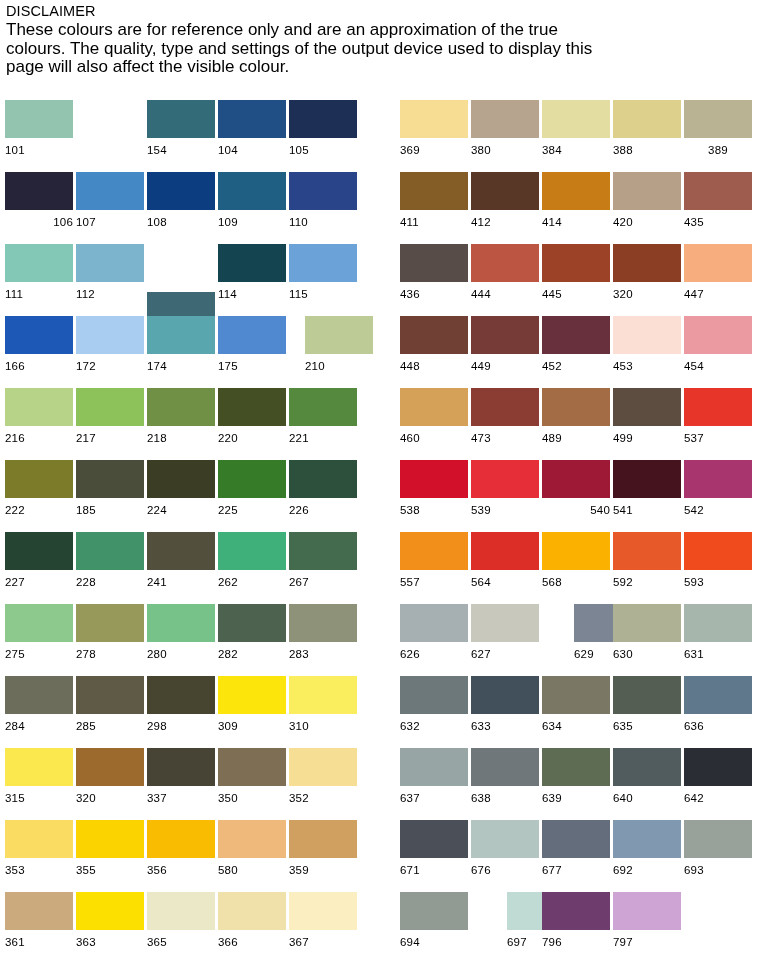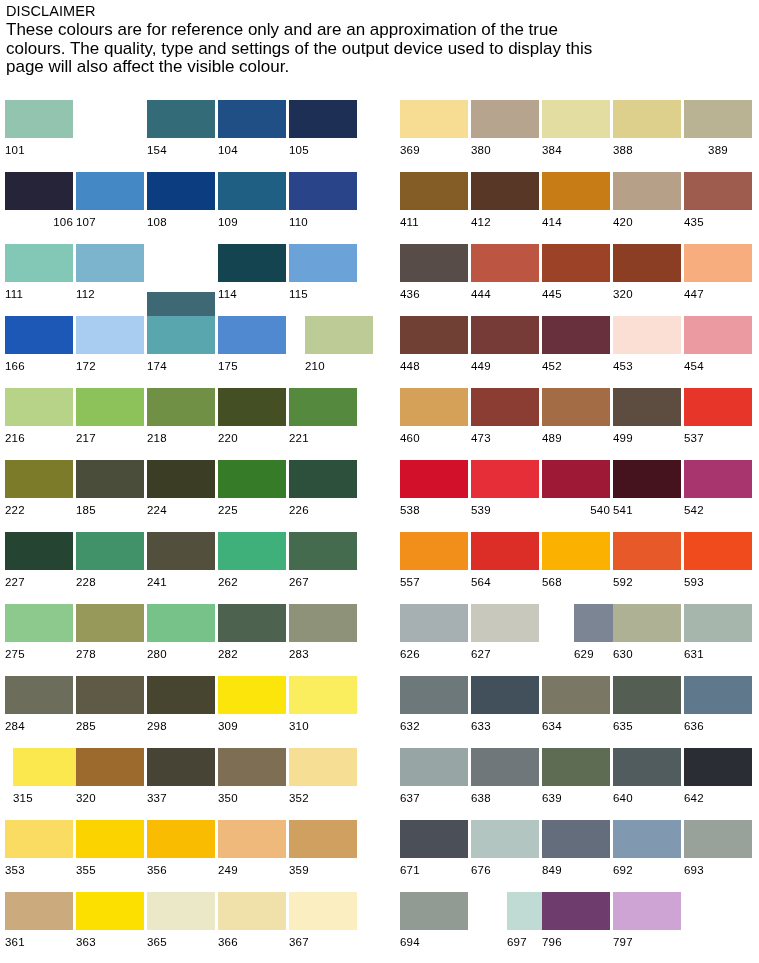--- a/index.html
+++ b/index.html
@@ -275,21 +275,21 @@
         <div class="swatch-cell" style="left: 213px;">
           <span class="swatch-chip" style="width: 68px; height: 38px; background: rgb(251, 229, 11);"></span>
           <span class="swatch-label">309</span>
         </div>
         <div class="swatch-cell" style="left: 284px;">
           <span class="swatch-chip" style="width: 68px; height: 38px; background: rgb(251, 238, 94);"></span>
           <span class="swatch-label">310</span>
         </div>
       </div>
       <div class="swatch-row" style="height: 72px;">
-        <div class="swatch-cell" style="left: 8px;">
+        <div class="swatch-cell" style="left: 0px;">
           <span class="swatch-chip" style="width: 68px; height: 38px; background: rgb(251, 232, 79);"></span>
           <span class="swatch-label">315</span>
         </div>
         <div class="swatch-cell" style="left: 71px;">
           <span class="swatch-chip" style="width: 68px; height: 38px; background: rgb(157, 106, 45);"></span>
           <span class="swatch-label">320</span>
         </div>
         <div class="swatch-cell" style="left: 142px;">
           <span class="swatch-chip" style="width: 68px; height: 38px; background: rgb(71, 68, 54);"></span>
           <span class="swatch-label">337</span>
@@ -311,21 +311,21 @@
         <div class="swatch-cell" style="left: 71px;">
           <span class="swatch-chip" style="width: 68px; height: 38px; background: rgb(251, 212, 0);"></span>
           <span class="swatch-label">355</span>
         </div>
         <div class="swatch-cell" style="left: 142px;">
           <span class="swatch-chip" style="width: 68px; height: 38px; background: rgb(250, 188, 0);"></span>
           <span class="swatch-label">356</span>
         </div>
         <div class="swatch-cell" style="left: 213px;">
           <span class="swatch-chip" style="width: 68px; height: 38px; background: rgb(238, 185, 122);"></span>
-          <span class="swatch-label">249</span>
+          <span class="swatch-label">580</span>
         </div>
         <div class="swatch-cell" style="left: 284px;">
           <span class="swatch-chip" style="width: 68px; height: 38px; background: rgb(208, 160, 96);"></span>
           <span class="swatch-label">359</span>
         </div>
       </div>
       <div class="swatch-row" style="height: 93px;">
         <div class="swatch-cell" style="left: 0px;">
           <span class="swatch-chip" style="width: 68px; height: 38px; background: rgb(203, 171, 125);"></span>
           <span class="swatch-label">361</span>
@@ -573,21 +573,21 @@
         <div class="swatch-cell" style="left: 0px;">
           <span class="swatch-chip" style="width: 68px; height: 38px; background: rgb(75, 79, 88);"></span>
           <span class="swatch-label">671</span>
         </div>
         <div class="swatch-cell" style="left: 71px;">
           <span class="swatch-chip" style="width: 68px; height: 38px; background: rgb(178, 197, 193);"></span>
           <span class="swatch-label">676</span>
         </div>
         <div class="swatch-cell" style="left: 142px;">
           <span class="swatch-chip" style="width: 68px; height: 38px; background: rgb(100, 109, 124);"></span>
-          <span class="swatch-label">849</span>
+          <span class="swatch-label">677</span>
         </div>
         <div class="swatch-cell" style="left: 213px;">
           <span class="swatch-chip" style="width: 68px; height: 38px; background: rgb(128, 153, 176);"></span>
           <span class="swatch-label">692</span>
         </div>
         <div class="swatch-cell" style="left: 284px;">
           <span class="swatch-chip" style="width: 68px; height: 38px; background: rgb(152, 162, 154);"></span>
           <span class="swatch-label">693</span>
         </div>
       </div>

